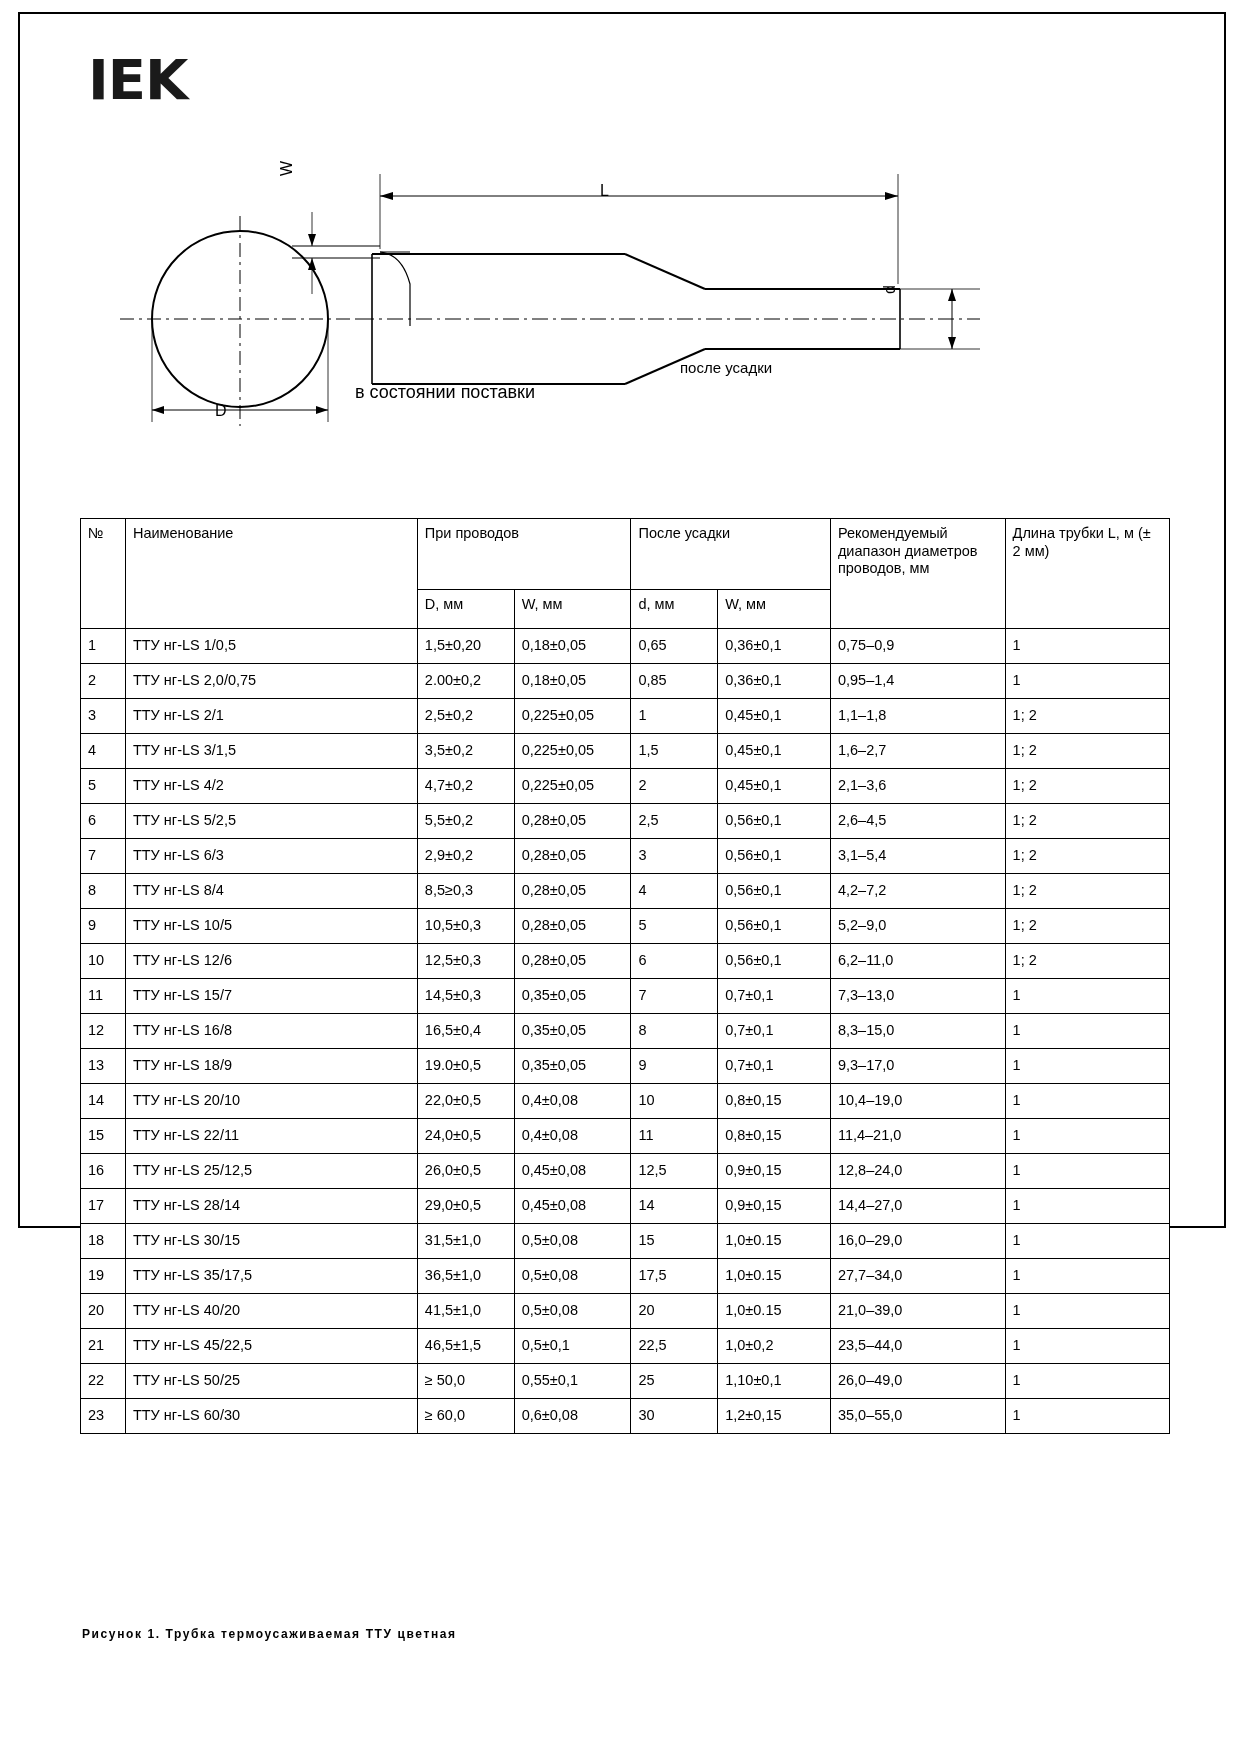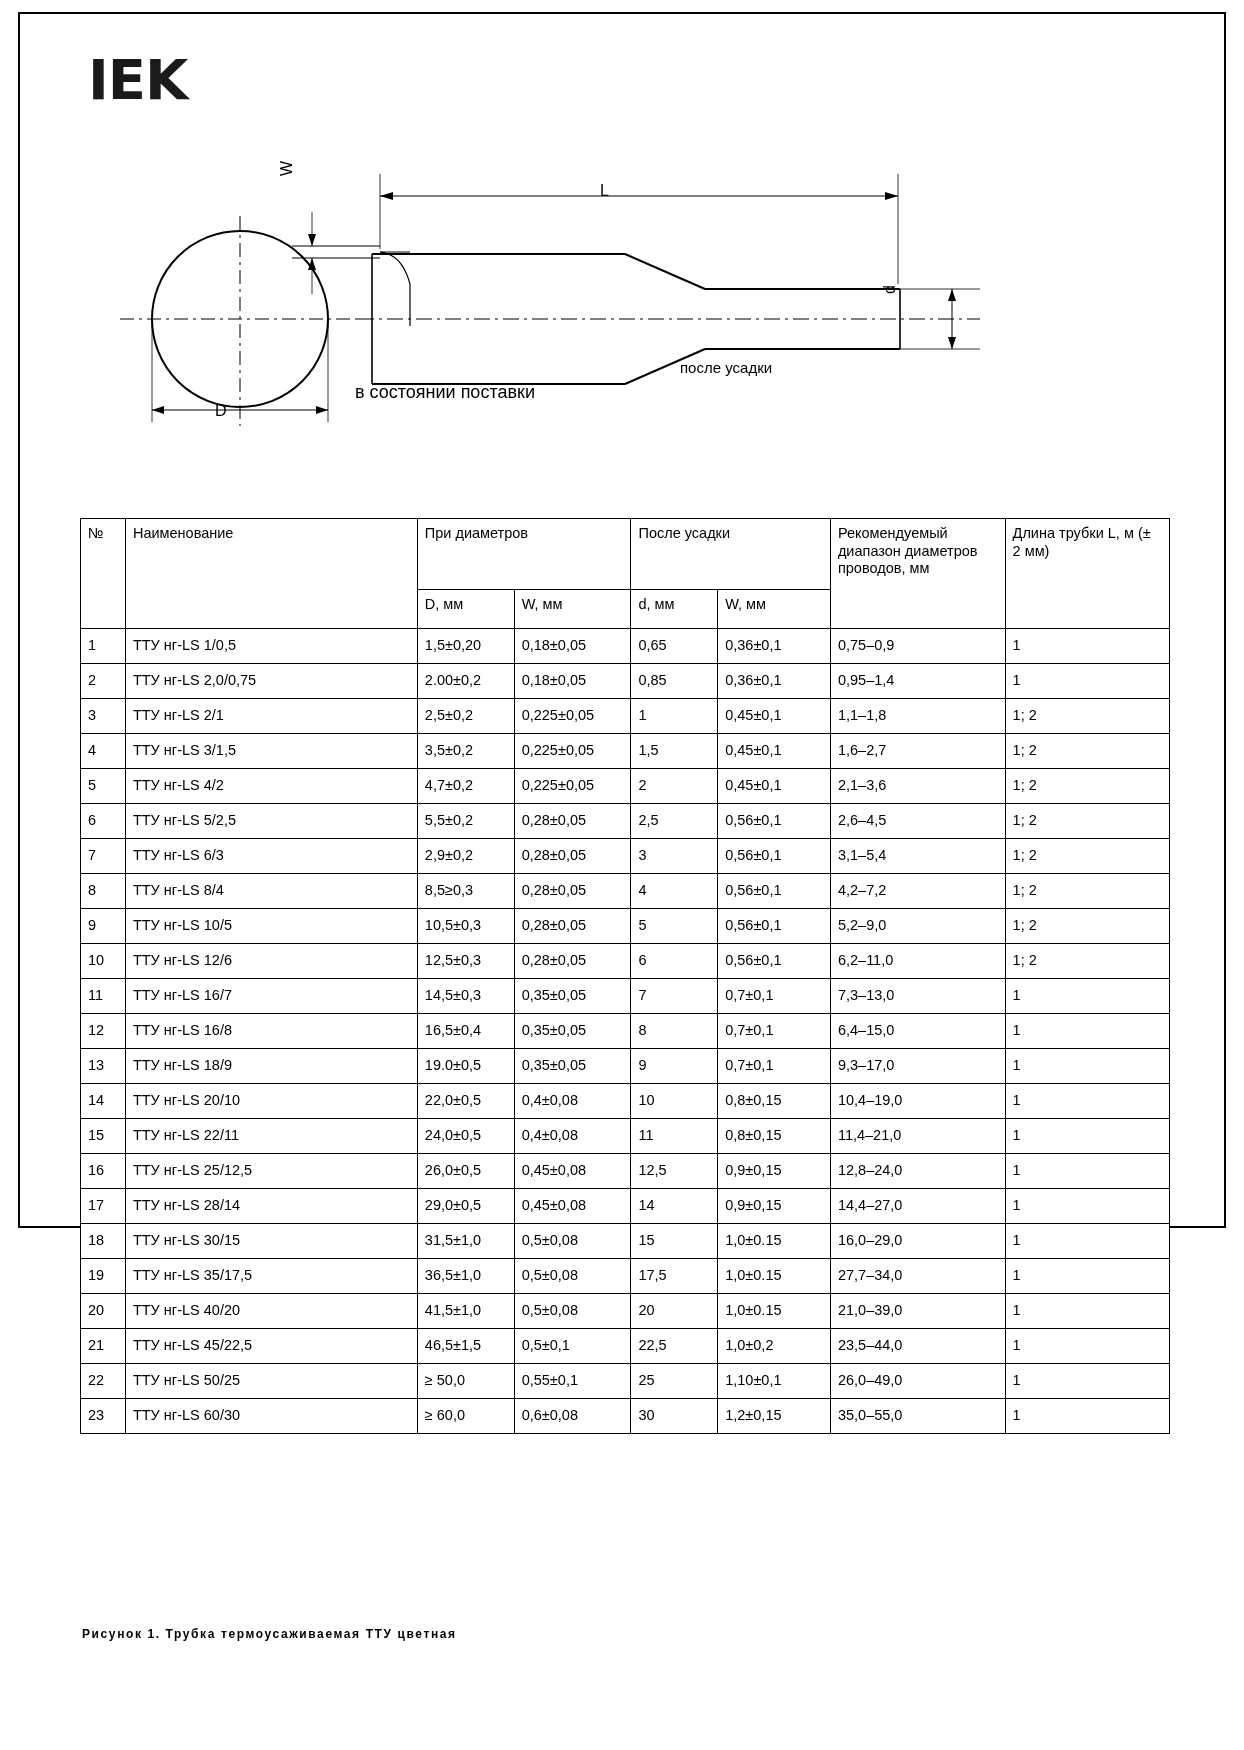--- a/index.html
+++ b/index.html
@@ -182,21 +182,21 @@
       <span class="fig-label lbl-supply">в состоянии поставки</span>
       <span class="fig-label lbl-shrink">после усадки</span>
     </div>
 
     <div class="tablewrap">
       <table class="spec">
         <thead>
           <tr class="hdr-row1">
             <th class="c-num" rowspan="2">№</th>
             <th class="c-name" rowspan="2">Наименование</th>
-            <th colspan="2">При диаметров</th>
+            <th colspan="2">При проводов</th>
             <th colspan="2">После усадки</th>
             <th class="c-range" rowspan="2">Рекомендуемый диапазон диаметров проводов, мм</th>
             <th class="c-len" rowspan="2">Длина трубки L, м (± 2 мм)</th>
           </tr>
           <tr class="hdr-row2">
             <th class="c-d">D, мм</th>
             <th class="c-w">W, мм</th>
             <th class="c-d2">d, мм</th>
             <th class="c-w2">W, мм</th>
           </tr>
@@ -297,36 +297,36 @@
               <td>ТТУ нг-LS 12/6</td>
               <td>12,5±0,3</td>
               <td>0,28±0,05</td>
               <td>6</td>
               <td>0,56±0,1</td>
               <td>6,2–11,0</td>
               <td>1; 2</td>
             </tr>
           <tr>
               <td>11</td>
-              <td>ТТУ нг-LS 16/7</td>
+              <td>ТТУ нг-LS 15/7</td>
               <td>14,5±0,3</td>
               <td>0,35±0,05</td>
               <td>7</td>
               <td>0,7±0,1</td>
               <td>7,3–13,0</td>
               <td>1</td>
             </tr>
           <tr>
               <td>12</td>
               <td>ТТУ нг-LS 16/8</td>
               <td>16,5±0,4</td>
               <td>0,35±0,05</td>
               <td>8</td>
               <td>0,7±0,1</td>
-              <td>6,4–15,0</td>
+              <td>8,3–15,0</td>
               <td>1</td>
             </tr>
           <tr>
               <td>13</td>
               <td>ТТУ нг-LS 18/9</td>
               <td>19.0±0,5</td>
               <td>0,35±0,05</td>
               <td>9</td>
               <td>0,7±0,1</td>
               <td>9,3–17,0</td>

